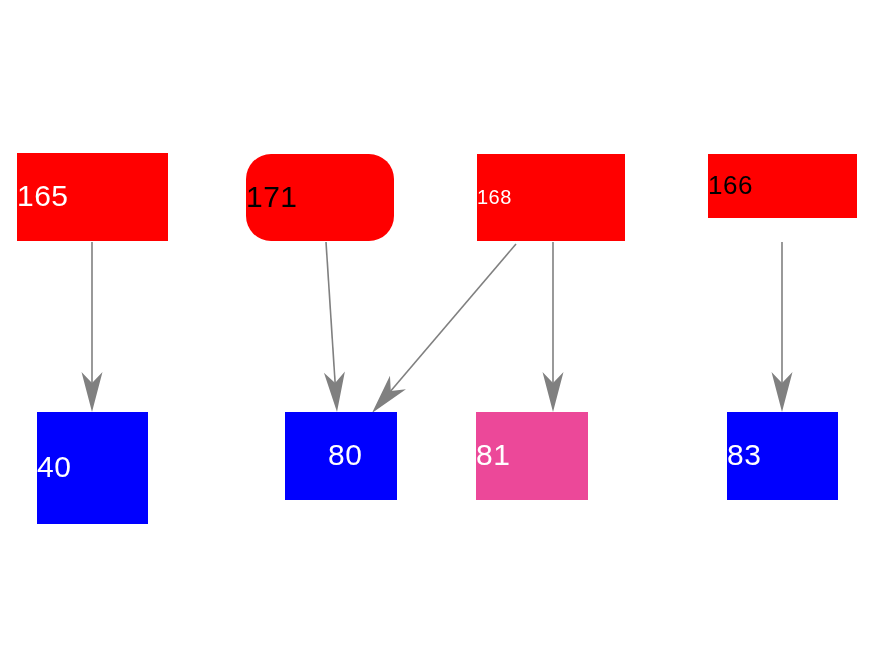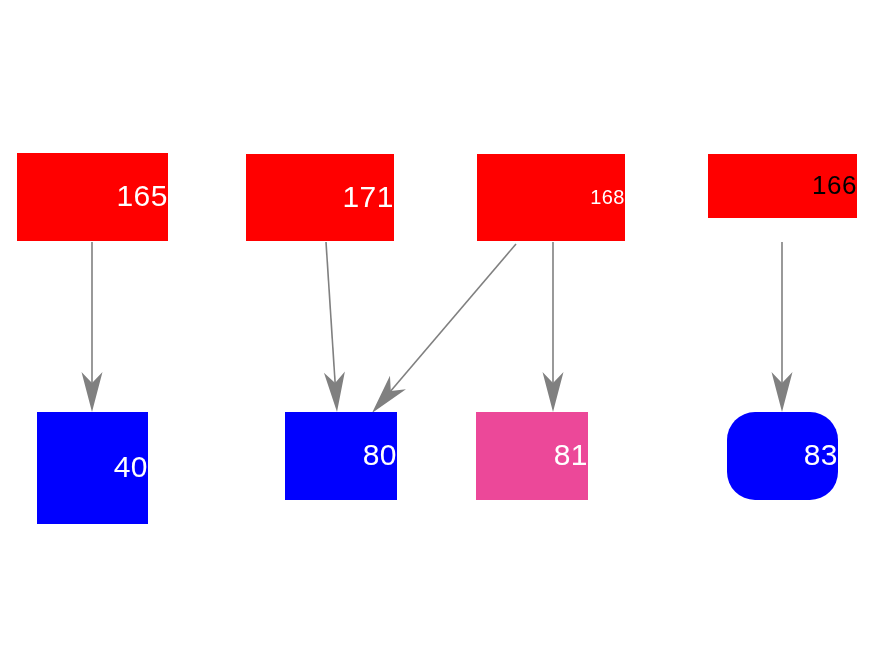--- a/index.html
+++ b/index.html
@@ -24,21 +24,21 @@
     top: 0;
     width: 875px;
     height: 656px;
     pointer-events: none;
   }
   .node {
     position: absolute;
     box-sizing: border-box;
     display: flex;
     align-items: center;
-    justify-content: flex-end;
+    justify-content: flex-start;
     color: #ffffff;
     font-family: "Liberation Sans", sans-serif;
     font-size: 30px;
     line-height: 1;
     letter-spacing: 0.5px;
     user-select: none;
   }
   .node-label {
     display: block;
     transform: translateY(-1px);
@@ -61,36 +61,36 @@
         <path d="M 553 412 L 542.5 372 L 553 383 L 563.5 372 Z" fill="#808080"></path>
         <line x1="782" y1="242" x2="782" y2="390" stroke="#808080" stroke-width="1.6"></line>
         <path d="M 782 412 L 771.5 372 L 782 383 L 792.5 372 Z" fill="#808080"></path>
       </g>
   </svg>
 
   <div id="nodes-layer">
       <div class="node" style="left: 17px; top: 153px; width: 151px; height: 88px; background: rgb(255, 0, 0); color: rgb(255, 255, 255); font-size: 30px;">
         <span class="node-label">165</span>
       </div>
-      <div class="node" style="left: 246px; top: 154px; width: 148px; height: 87px; background: rgb(255, 0, 0); color: #ffffff; font-size: 30px;">
+      <div class="node" style="left: 246px; top: 154px; width: 148px; height: 87px; background: rgb(255, 0, 0); color: #000000; font-size: 30px; border-radius: 25px;">
         <span class="node-label">171</span>
       </div>
       <div class="node" style="left: 477px; top: 154px; width: 148px; height: 87px; background: rgb(255, 0, 0); color: rgb(255, 255, 255); font-size: 20px;">
         <span class="node-label">168</span>
       </div>
       <div class="node" style="left: 708px; top: 154px; width: 149px; height: 64px; background: rgb(255, 0, 0); color: #000000; font-size: 26px;">
         <span class="node-label">166</span>
       </div>
       <div class="node" style="left: 37px; top: 412px; width: 111px; height: 112px; background: rgb(0, 0, 255); color: rgb(255, 255, 255); font-size: 30px;">
         <span class="node-label">40</span>
       </div>
       <div class="node" style="left: 285px; top: 412px; width: 112px; height: 88px; background: rgb(0, 0, 255); color: rgb(255, 255, 255); font-size: 30px; padding-left: 43px;">
         <span class="node-label">80</span>
       </div>
       <div class="node" style="left: 476px; top: 412px; width: 112px; height: 88px; background: #ec4899; color: rgb(255, 255, 255); font-size: 30px;">
         <span class="node-label">81</span>
       </div>
-      <div class="node" style="left: 727px; top: 412px; width: 111px; height: 88px; background: rgb(0, 0, 255); color: rgb(255, 255, 255); font-size: 30px; border-radius: 28px;">
+      <div class="node" style="left: 727px; top: 412px; width: 111px; height: 88px; background: rgb(0, 0, 255); color: rgb(255, 255, 255); font-size: 30px;">
         <span class="node-label">83</span>
       </div>
     </div>
 
 </div>
 
 </body></html>

